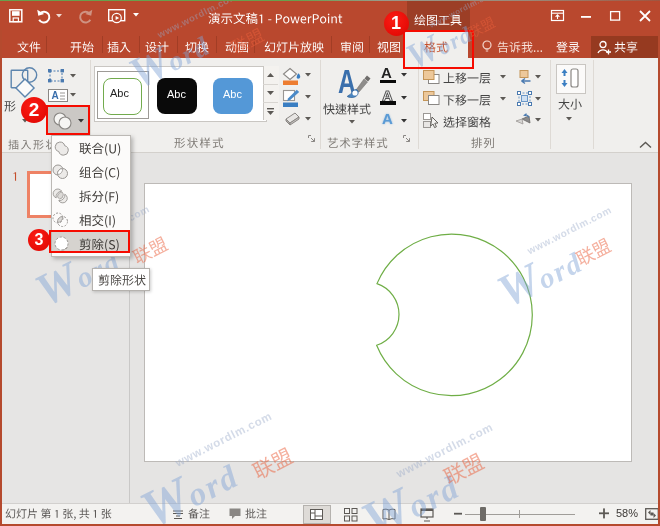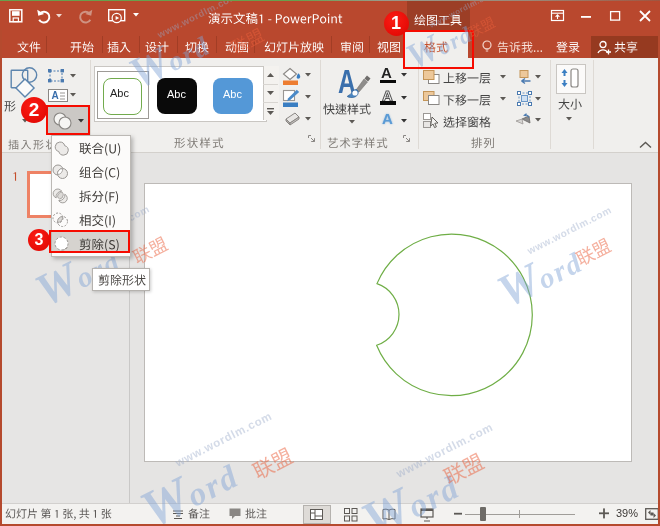--- a/index.html
+++ b/index.html
@@ -614,21 +614,21 @@
 <svg style="position:absolute;left:454px;top:512px;overflow:visible;" width="9" height="4">
     <rect x="0" y="0.8" width="8" height="1.8" fill="#5c5955"></rect>
   </svg>
 <div style="position:absolute;left:465px;top:513.5px;width:110px;height:1px;background:#a09d99;"></div>
 <div style="position:absolute;left:519px;top:510px;width:1px;height:8px;background:#a09d99;"></div>
 <div style="position:absolute;left:480px;top:507px;width:6px;height:14px;background:#6e6b67;border-radius:1px;"></div>
 <svg style="position:absolute;left:599px;top:508px;overflow:visible;" width="11" height="11">
     <rect x="0" y="4.4" width="10" height="1.8" fill="#5c5955"></rect>
     <rect x="4.1" y="0.4" width="1.8" height="10" fill="#5c5955"></rect>
   </svg>
-<div style="position:absolute;left:616px;top:507px;font-size:11px;color:#3c3936;font-weight:400;line-height:13px;white-space:nowrap;">39%</div>
+<div style="position:absolute;left:616px;top:507px;font-size:11px;color:#3c3936;font-weight:400;line-height:13px;white-space:nowrap;">58%</div>
 <svg style="position:absolute;left:645px;top:507px;overflow:visible;" width="14" height="14">
     <rect x="0.7" y="1.7" width="12.6" height="10.6" fill="none" stroke="#5c5955" stroke-width="1.3"></rect>
     <path d="M3 5.5 L5.5 3 L5.5 8 Z" fill="#5c5955"></path>
     <path d="M11 8.5 L8.5 11 L8.5 6 Z" fill="#5c5955"></path>
     <rect x="5.5" y="5.5" width="3" height="3" fill="#5c5955"></rect>
   </svg>
 <div style="position:absolute;left:51px;top:135px;width:80px;height:122px;z-index:60;background:#fcfbfa;border:1px solid #bcb9b5;box-sizing:border-box;box-shadow:2px 2px 4px rgba(0,0,0,0.25);"></div>
 <div style="position:absolute;left:52px;top:231.5px;width:77px;height:20px;z-index:61;background:#d6d3cf;"></div>
 <svg style="position:absolute;left:79px;top:141.0px;z-index:62;overflow:visible" width="42.3" height="15.0">
     <g fill="#3f3c39" transform="translate(0,12.1) scale(0.01250,-0.01250)">

